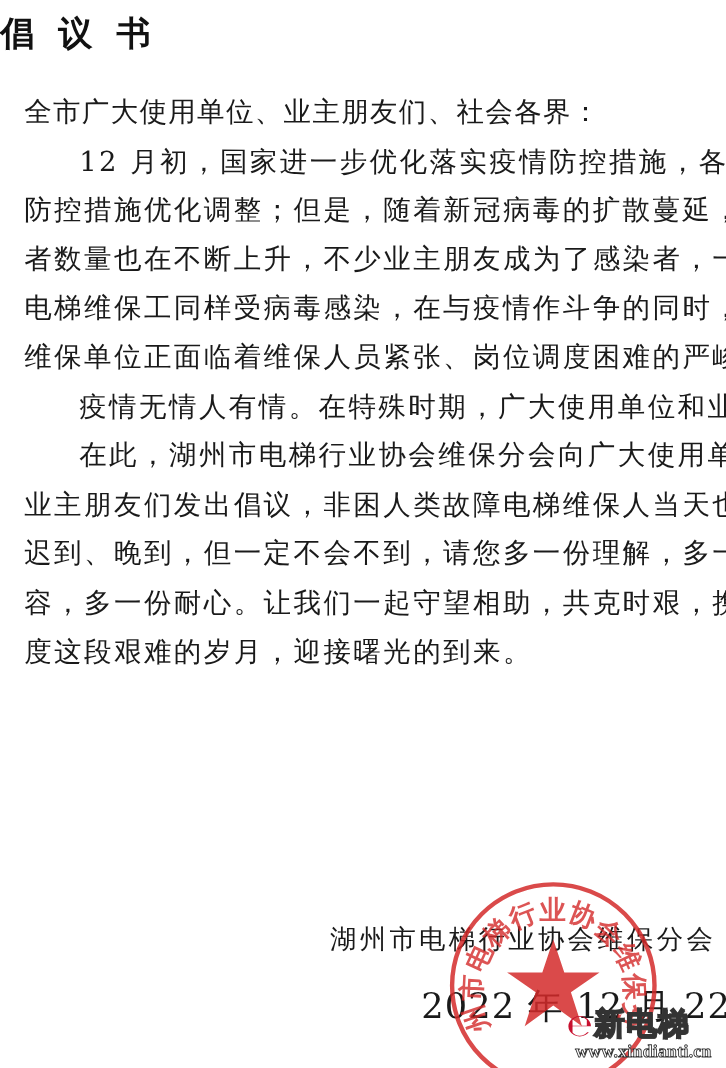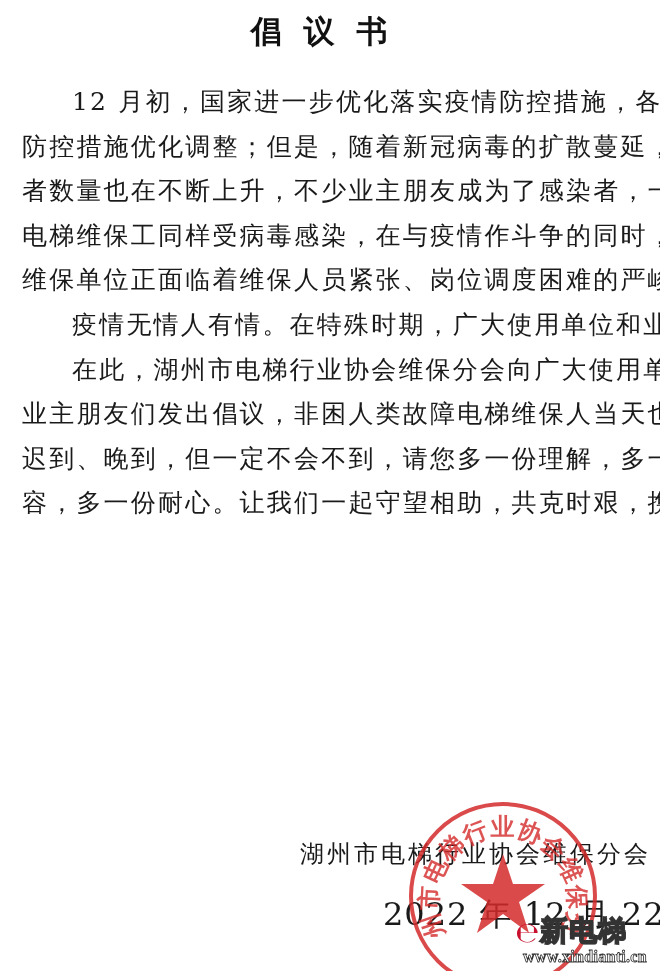--- a/index.html
+++ b/index.html
@@ -1,18 +1,18 @@
 <!DOCTYPE html>
 <html><head>
 <meta charset="utf-8">
 <style>
   html, body { margin:0; padding:0; background:#ffffff; }
   body { width:660px; height:971px; position:relative; overflow:hidden;
          font-family: "DejaVu Serif", "Liberation Serif", serif; color:#1a1a1a; }
-  .title { position:absolute; top:6px; left:0; width:660px; text-align:center;
+  .title { position:absolute; top:6px; left:0; width:660px; 
            font-family: "DejaVu Sans", "Liberation Sans", sans-serif; font-weight:bold;
            font-size:31px; letter-spacing:22px; line-height:50px; color:#111; }
   .doc-body { position:absolute; top:80px; left:22px; width:620px; }
   .line { height:44.6px; font-size:25px; line-height:44.6px; white-space:nowrap;
           letter-spacing:2.2px; }
   .line.salutation { letter-spacing:1.2px; }
   .indent { padding-left:50px; }
   .signature { position:absolute; left:300px; top:838px; font-size:24px; letter-spacing:3px;
                white-space:nowrap; z-index:2; }
   .date { position:absolute; left:383px; top:893px; font-size:32px; letter-spacing:1px;
@@ -28,38 +28,40 @@
   .wm-url { position:absolute; left:8px; top:36px; font-size:16px; font-weight:bold; color:#fff;
             font-family:Liberation Serif, serif;
             -webkit-text-stroke:0.8px #333; letter-spacing:0.3px; }
 </style>
 </head>
 <body>
 
 <div class="title">倡议书</div>
 
 <div class="doc-body">
+  <div class="line salutation">全市广大使用单位、业主朋友们、社会各界：</div>
 
   <div>
     <div class="line indent">12 月初，国家进一步优化落实疫情防控措施，各地疫情</div>
     <div class="line">防控措施优化调整；但是，随着新冠病毒的扩散蔓延，感染</div>
     <div class="line">者数量也在不断上升，不少业主朋友成为了感染者，一线的</div>
     <div class="line">电梯维保工同样受病毒感染，在与疫情作斗争的同时，全市</div>
     <div class="line">维保单位正面临着维保人员紧张、岗位调度困难的严峻形</div>
   </div>
 
   <div>
     <div class="line indent">疫情无情人有情。在特殊时期，广大使用单位和业主朋</div>
   </div>
 
   <div>
     <div class="line indent">在此，湖州市电梯行业协会维保分会向广大使用单位、</div>
     <div class="line">业主朋友们发出倡议，非困人类故障电梯维保人当天也许会</div>
     <div class="line">迟到、晚到，但一定不会不到，请您多一份理解，多一份宽</div>
     <div class="line">容，多一份耐心。让我们一起守望相助，共克时艰，携手共</div>
+    <div class="line">度这段艰难的岁月，迎接曙光的到来。</div>
   </div>
 </div>
 
 <div class="signature">湖州市电梯行业协会维保分会</div>
 <div class="date">2022 年 12 月 22 日</div>
 
 <svg class="seal" viewBox="0 0 200 200">
   <defs>
     <path id="sealArc" d="M 38,128 A 66,66 0 1,1 162,128" fill="none"></path>
   </defs>

